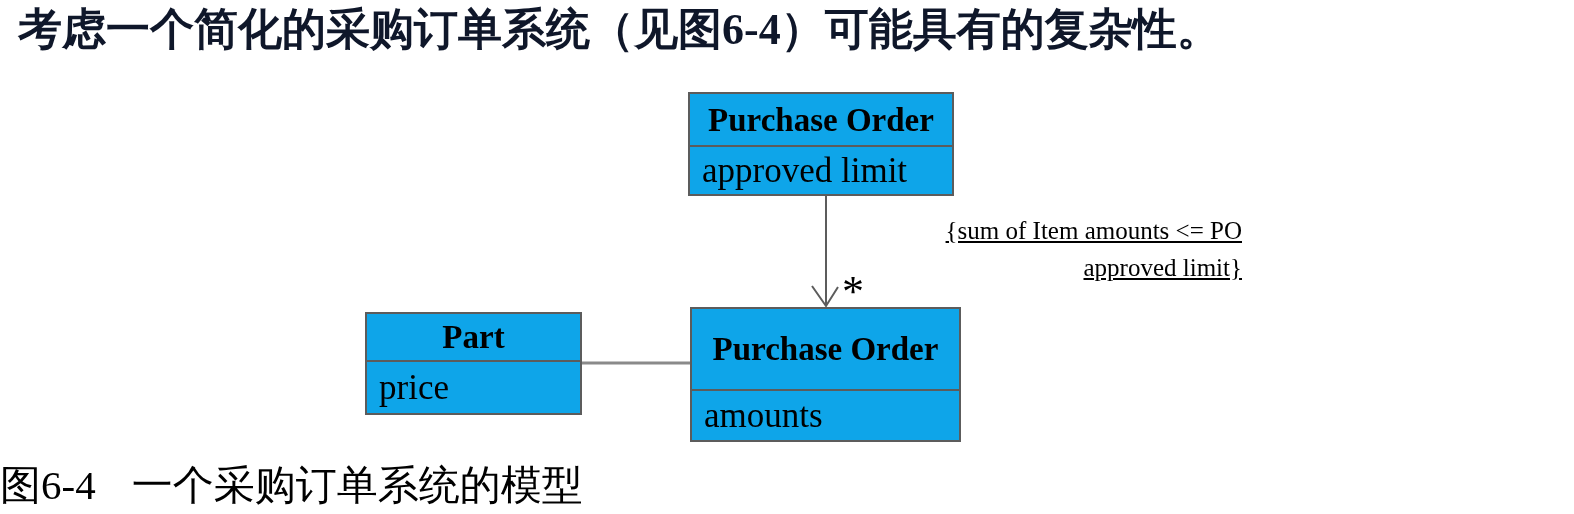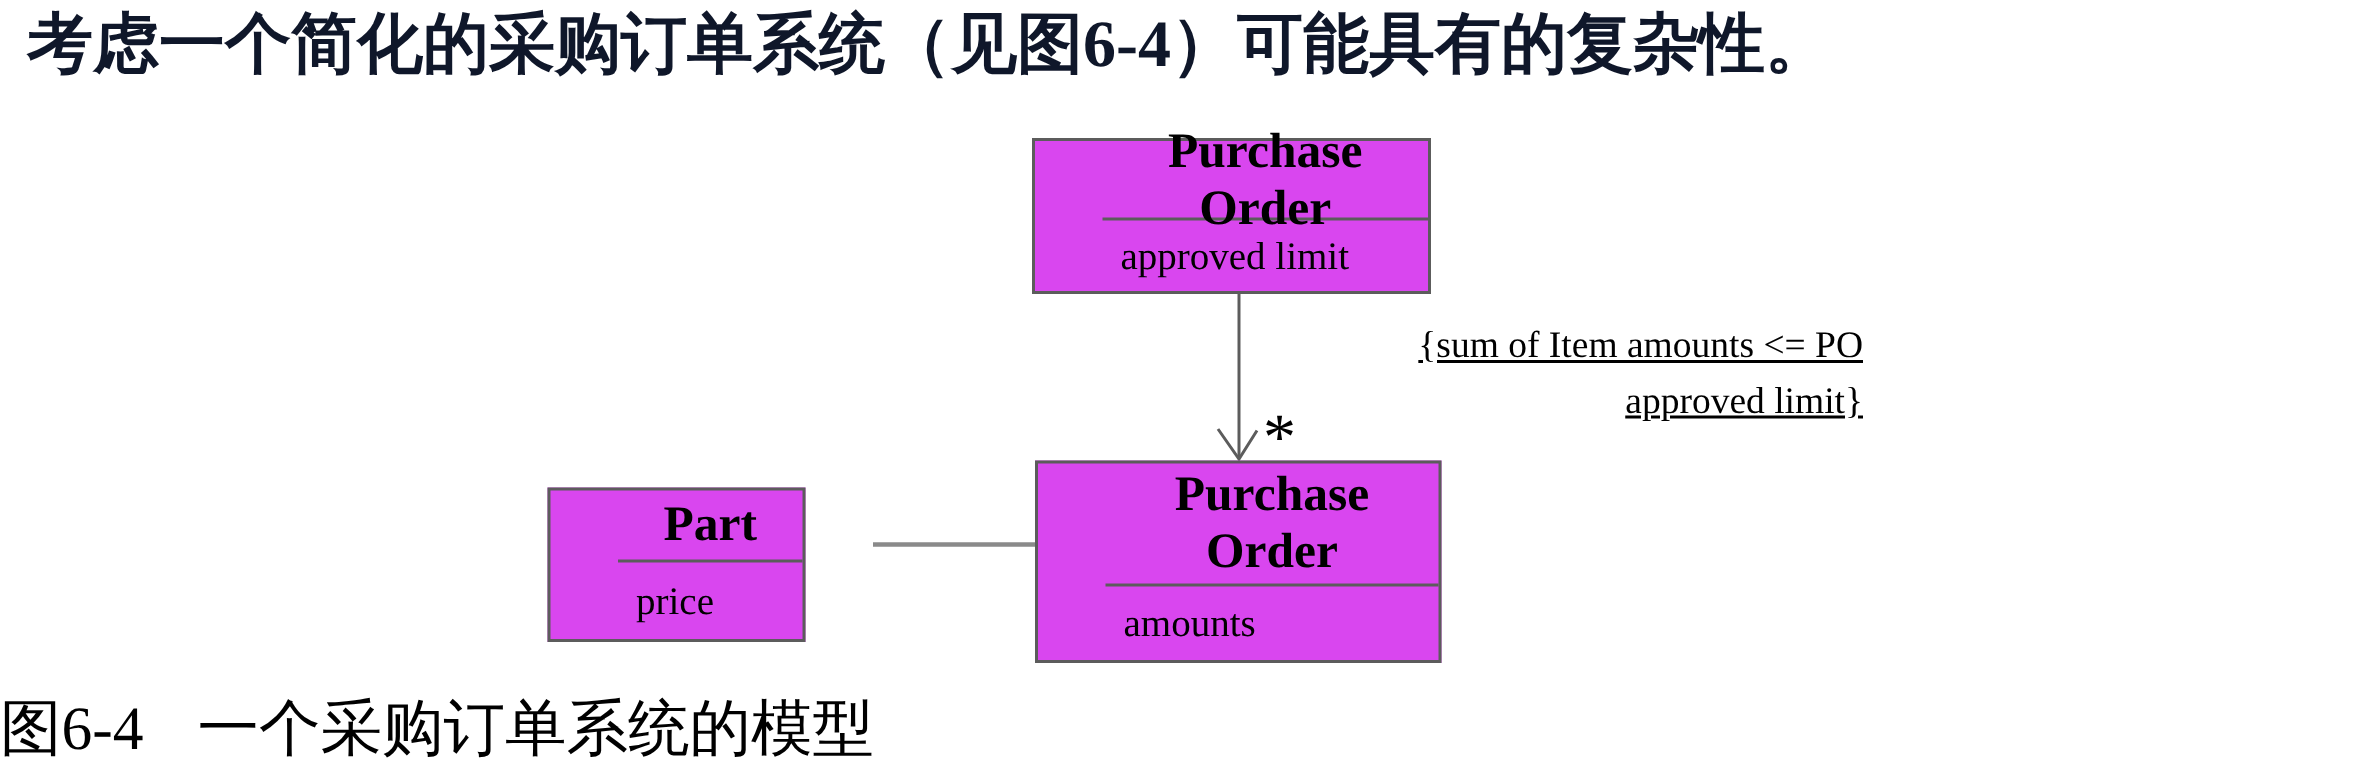--- a/index.html
+++ b/index.html
@@ -26,48 +26,47 @@
     white-space: nowrap;
   }
   .connectors {
     position: absolute;
     left: 0; top: 0;
     width: 1574px; height: 514px;
     pointer-events: none;
   }
   .uml-class {
     position: absolute;
-    background: #d946ef;
+    background: #0ea5e9;
     border: 2px solid #5c5c5c;
-    padding-left: 45px;
   }
   .uml-title {
     display: flex;
     flex-direction: column;
     align-items: center;
     justify-content: center;
     font-weight: bold;
     font-size: 33px;
     line-height: 38px;
     border-bottom: 2px solid #5c5c5c;
     text-align: center;
   }
   .uml-attr {
     display: flex;
     align-items: center;
-    font-size: 26px;
+    font-size: 35px;
     padding-left: 12px;
   }
   .po-box    { left: 688px; top: 92px;  width: 266px; }
   .po-box .uml-title   { height: 53px; }
   .po-box .uml-attr    { height: 47px; }
   .poli-box  { left: 690px; top: 307px; width: 271px; }
   .poli-box .uml-title { height: 82px; }
   .poli-box .uml-attr  { height: 49px; }
-  .part-box  { left: 365px; top: 325px; width: 172px; }
+  .part-box  { left: 365px; top: 312px; width: 217px; }
   .part-box .uml-title { height: 48px; }
   .part-box .uml-attr  { height: 51px; }
   .constraint {
     position: absolute;
     left: 838px;
     top: 212px;
     width: 404px;
     font-size: 25px;
     line-height: 37px;
     text-align: right;

